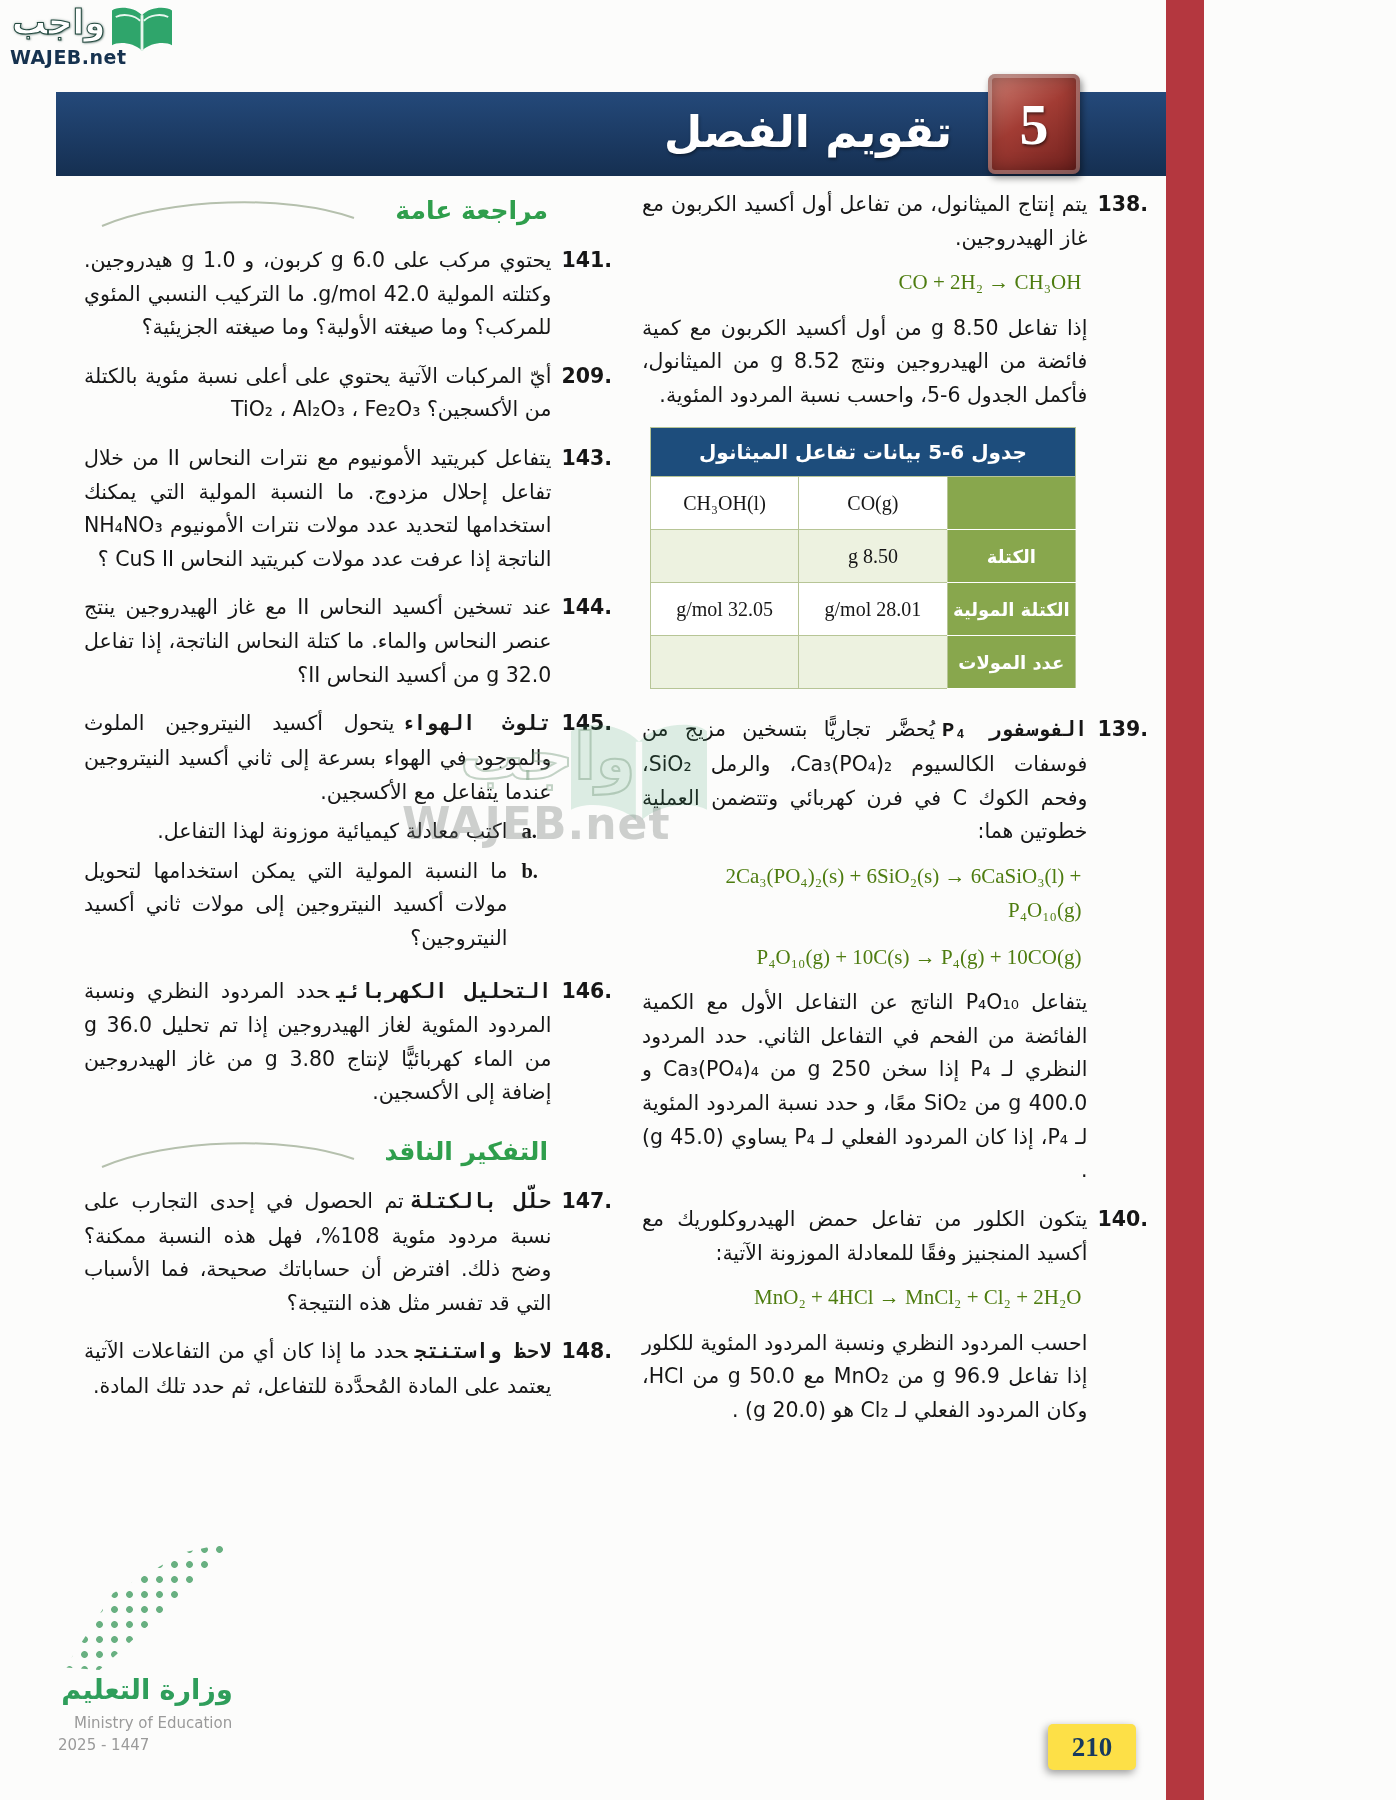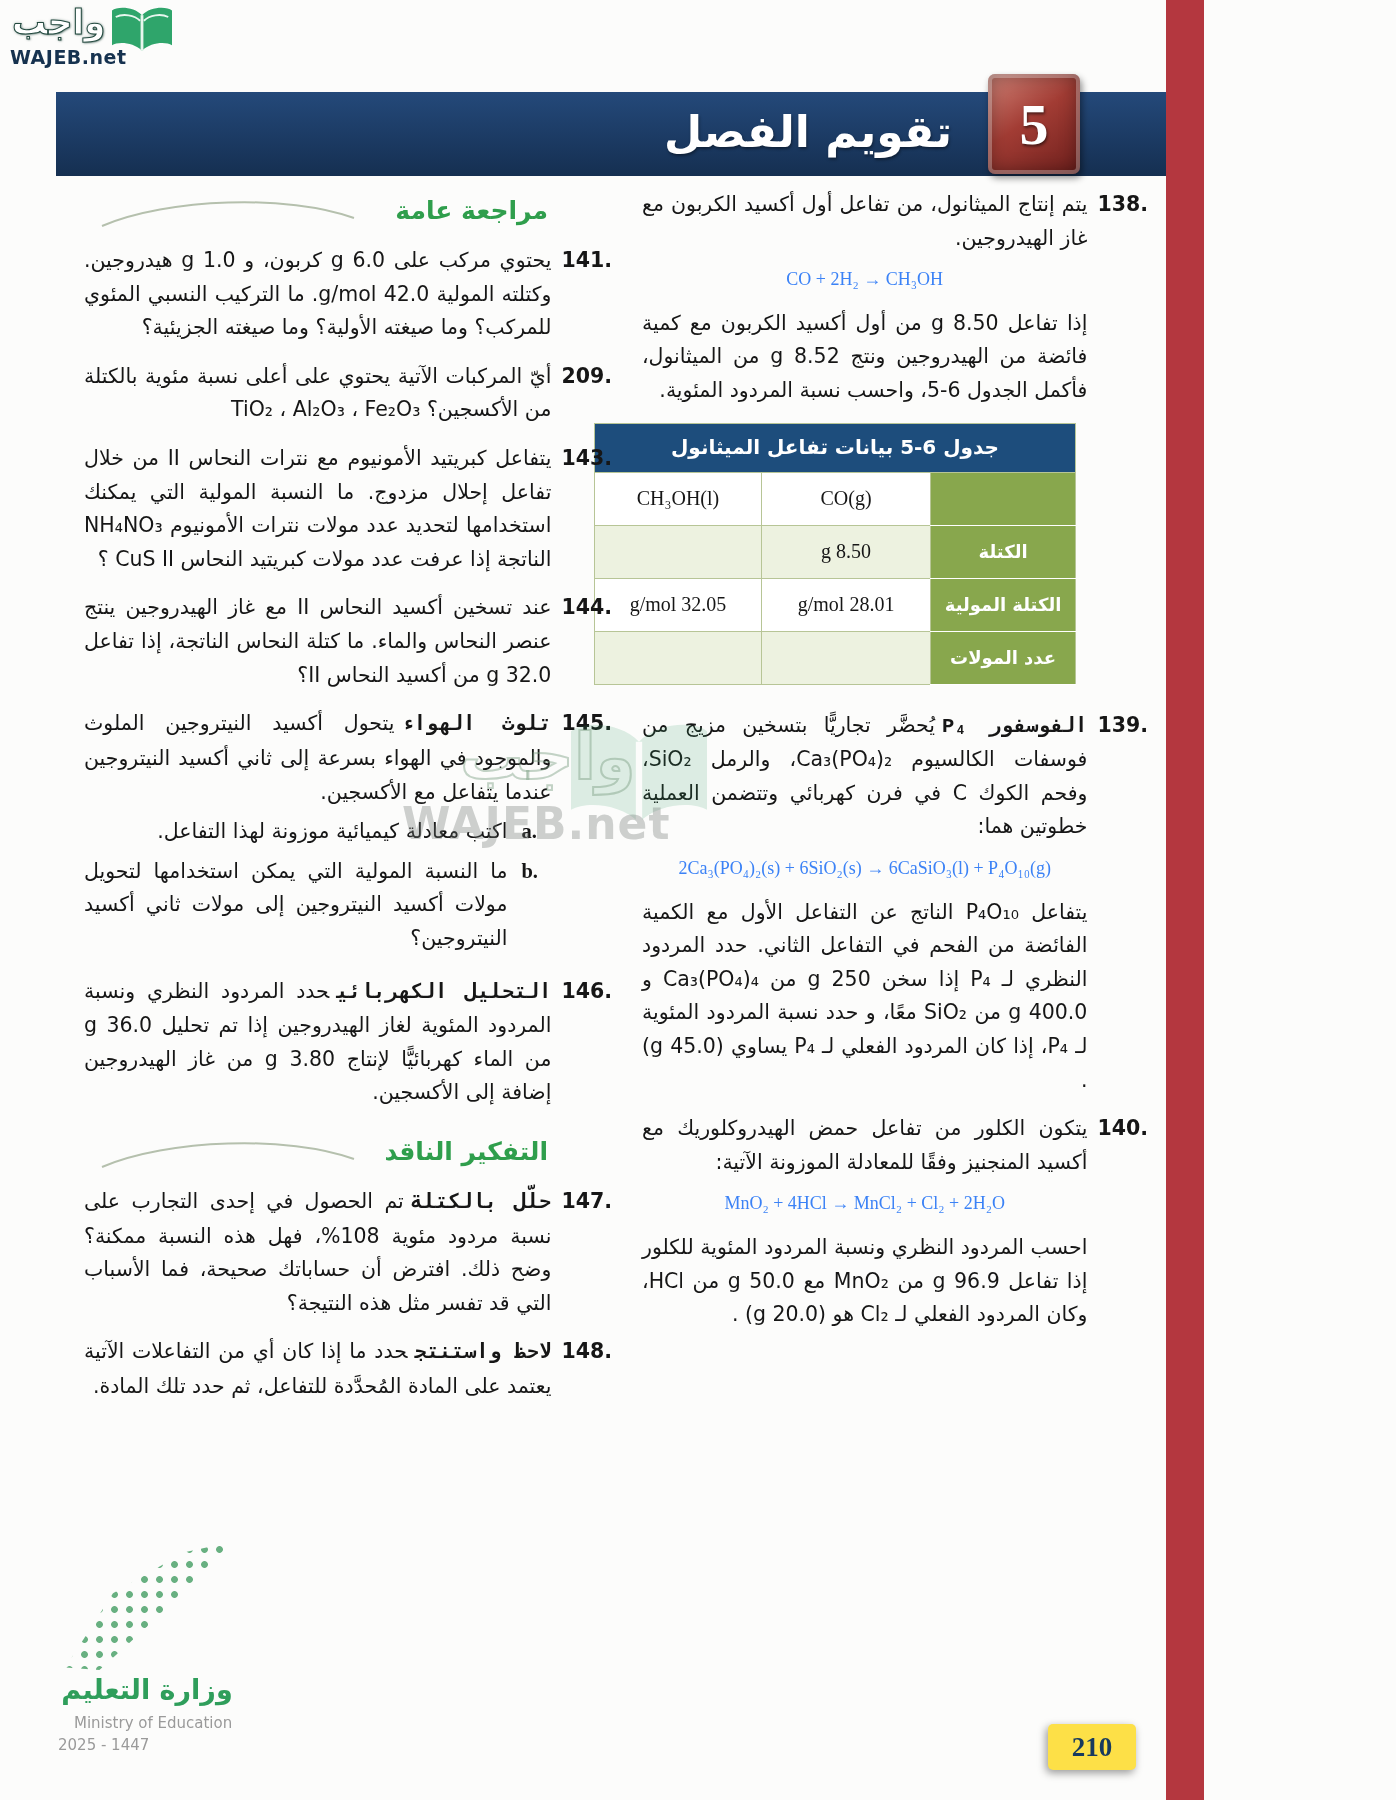--- a/index.html
+++ b/index.html
@@ -29,30 +29,30 @@
     text-shadow:1px 2px 3px rgba(0,0,0,.55);}
   
   .col{position:absolute; direction:rtl; text-align:justify; font-size:20.5px; line-height:1.64;}
   .col-right{left:642px; top:188px; width:506px;}
   .col-left{left:84px; top:184px; width:528px;}
   .q{display:flex; gap:10px; margin-bottom:15px;}
   .qnum{font-weight:bold; min-width:46px; direction:ltr; unicode-bidi:isolate; text-align:right; white-space:nowrap;}
   .qtext{flex:1;}
   .qtext p{margin:0;}
   .lead{font-weight:bold; margin-left:7px;font-family:Liberation Mono, monospace;}
-  .equation{direction:ltr; unicode-bidi:isolate; text-align:center; font-family:"Liberation Serif",serif;
-    font-size:18px; margin:10px 6px 12px 6px; color:#3b82f6;}
+  .equation{direction:ltr; unicode-bidi:isolate; text-align:right; font-family:"Liberation Serif",serif;
+    font-size:21px; margin:10px 6px 12px 6px; color:#4d7c0f;}
   .subitem{display:flex; gap:14px; margin:6px 10px 4px 0;}
   .subletter{font-weight:bold; font-family:"Liberation Serif",serif; direction:ltr; min-width:20px;}
   
   .section-head{position:relative; height:50px; margin-bottom:10px;}
   .section-head .st{position:absolute; right:64px; top:6px; font-size:25px; font-weight:bold; color:#2f9e4c;}
   .section-head .swoosh{position:absolute; left:14px; top:10px; opacity:.85;}
   
-  .chem-table{border-collapse:collapse; margin:14px 72px 24px 8px; direction:rtl; width:482px;}
+  .chem-table{border-collapse:collapse; margin:14px 72px 24px 8px; direction:rtl; width:426px;}
   .chem-table td{border:1px solid #b7c596; height:50px; text-align:center; vertical-align:middle;
     font-family:"Liberation Serif",serif; font-size:20px; background:#fff;}
   .chem-table .t-title td{background:#1d4d7c; color:#fff; font-family:"DejaVu Sans",sans-serif;
     font-weight:bold; font-size:20px; height:46px;}
   .chem-table td.t-label{background:#88a74d; color:#fff; font-family:"DejaVu Sans",sans-serif;
     font-weight:bold; font-size:18px; width:128px; border-color:#fff #b7c596;}
   .chem-table tr.tint td{background:#edf2e0;}
   .chem-table tr.tint td.t-label, .chem-table td.t-label{background:#88a74d;}
   .chem-table .c-co{width:150px;} .chem-table .c-ch{width:148px;}
   
@@ -137,20 +137,21 @@
         <td></td>
       </tr>
     </tbody>
       </table>
 
     <div class="q">
       <span class="qnum">139.</span>
       <div class="qtext">
         <p><span class="lead">الفوسفور P₄</span><span>يُحضَّر تجاريًّا بتسخين مزيج من فوسفات الكالسيوم Ca₃(PO₄)₂، والرمل SiO₂، وفحم الكوك C في فرن كهربائي وتتضمن العملية خطوتين هما:</span></p>
         <div class="equation">2Ca₃(PO₄)₂(s) + 6SiO₂(s) → 6CaSiO₃(l) + P₄O₁₀(g)</div>
+        <div class="equation">P₄O₁₀(g) + 10C(s) → P₄(g) + 10CO(g)</div>
         <p>يتفاعل P₄O₁₀ الناتج عن التفاعل الأول مع الكمية الفائضة من الفحم في التفاعل الثاني. حدد المردود النظري لـ P₄ إذا سخن 250 g من Ca₃(PO₄)₄ و 400.0 g من SiO₂ معًا، و حدد نسبة المردود المئوية لـ P₄، إذا كان المردود الفعلي لـ P₄ يساوي (45.0 g) .</p>
       </div>
     </div>
 
     <div class="q">
       <span class="qnum">140.</span>
       <div class="qtext">
         <p>يتكون الكلور من تفاعل حمض الهيدروكلوريك مع أكسيد المنجنيز وفقًا للمعادلة الموزونة الآتية:</p>
         <div class="equation">MnO₂ + 4HCl → MnCl₂ + Cl₂ + 2H₂O</div>
         <p>احسب المردود النظري ونسبة المردود المئوية للكلور إذا تفاعل 96.9 g من MnO₂ مع 50.0 g من HCl، وكان المردود الفعلي لـ Cl₂ هو (20.0 g) .</p>

